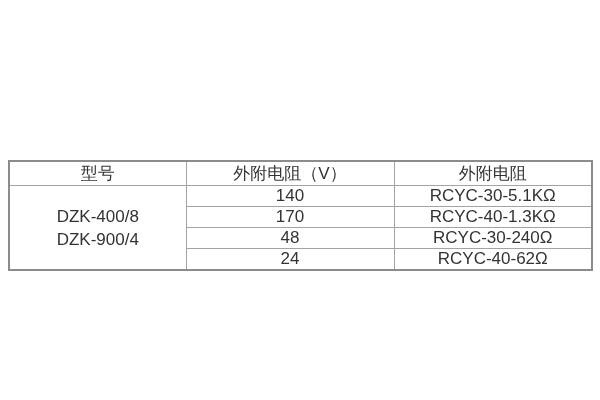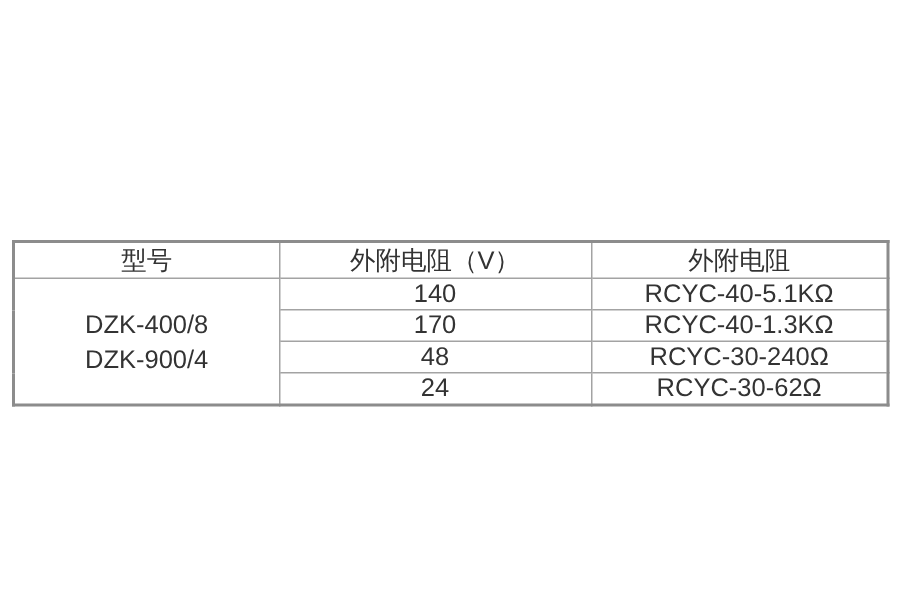--- a/index.html
+++ b/index.html
@@ -62,29 +62,29 @@
         <th>外附电阻</th>
       </tr>
     </thead>
     <tbody>
       <tr>
         <td rowspan="4" class="model-cell">
           <div class="model-line">DZK-400/8</div>
           <div class="model-line">DZK-900/4</div>
         </td>
         <td>140</td>
-        <td>RCYC-40-5.1KΩ</td>
+        <td>RCYC-30-5.1KΩ</td>
       </tr>
       <tr>
         <td>170</td>
         <td>RCYC-40-1.3KΩ</td>
       </tr>
       <tr>
         <td>48</td>
         <td>RCYC-30-240Ω</td>
       </tr>
       <tr>
         <td>24</td>
-        <td>RCYC-30-62Ω</td>
+        <td>RCYC-40-62Ω</td>
       </tr>
     </tbody>
   </table>
 </div>
 
 </body></html>

